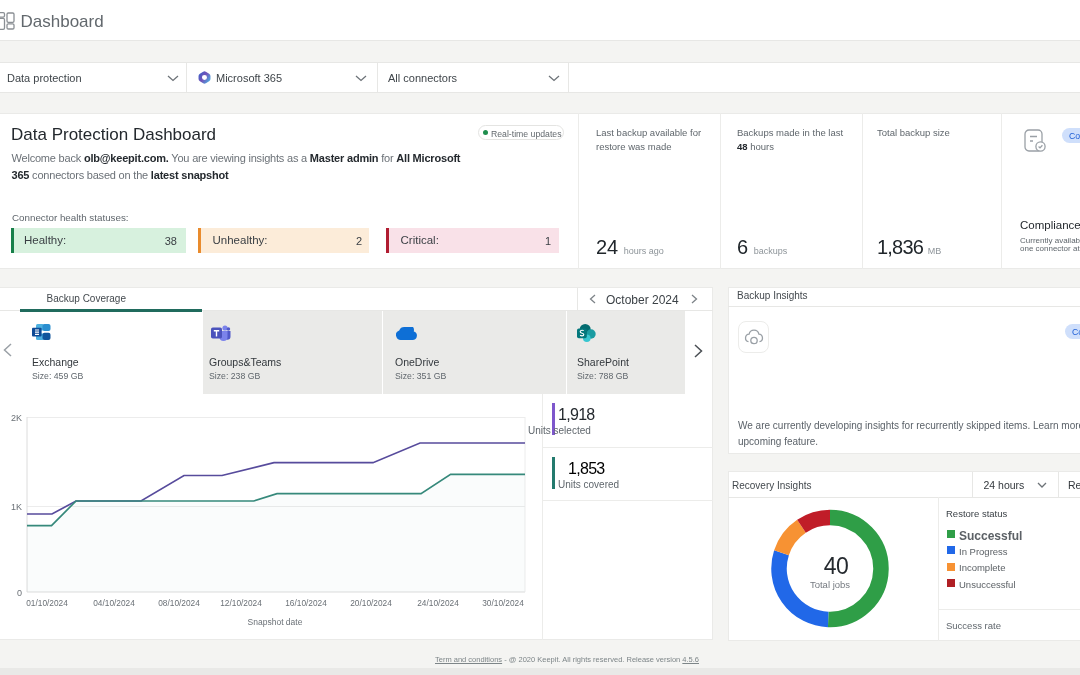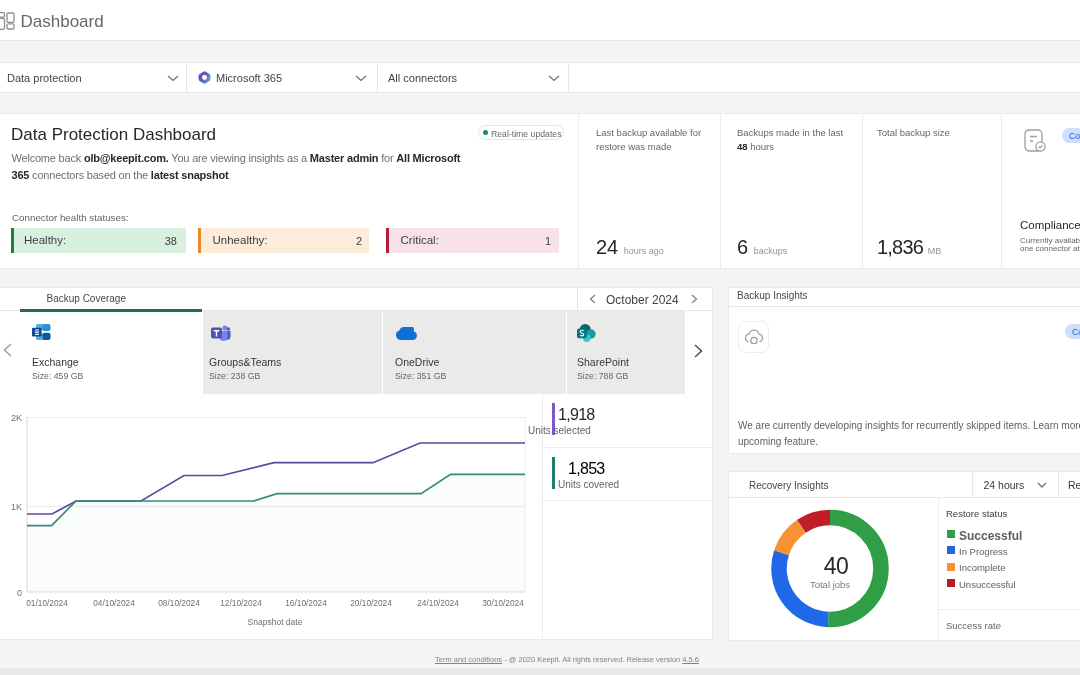--- a/index.html
+++ b/index.html
@@ -196,21 +196,21 @@
 <svg class="abs" style="left:744px;top:329px;" width="20" height="17" viewBox="0 0 20 17" fill="none" stroke="#9aa0a6" stroke-width="1.3">
   <path d="M15.5 12.7a3.8 3.8 0 00-.6-7.5 5 5 0 00-9.8 0 3.8 3.8 0 00-.6 7.5"></path>
   <circle cx="10" cy="11.5" r="3.2"></circle>
 </svg>
 <div class="abs" style="left:1065px;top:324px;width:60px;height:15px;background:#cfdffb;border-radius:8px;"></div>
 <div class="abs nw" style="left:1072px;top:326.5px;font-size:8.7px;color:#1d5ed6;">Coming soon</div>
 <div class="abs nw" style="left:738px;top:418px;font-size:10px;line-height:16.3px;color:#5b6269;">We are currently developing insights for recurrently skipped items. Learn more about<br>upcoming feature.</div>
 
 <div class="abs" style="left:728px;top:471px;width:352px;height:170px;background:#fff;border:1px solid #eaeae8;border-right:none;"></div>
 <div class="abs" style="left:728px;top:497px;width:352px;height:1px;background:#e7e7e5;"></div>
-<div class="abs nw" style="left:749px;top:480px;font-size:10px;color:#43494e;">Recovery Insights</div>
+<div class="abs nw" style="left:732px;top:480px;font-size:10px;color:#43494e;">Recovery Insights</div>
 <div class="abs" style="left:972px;top:472px;width:1px;height:25px;background:#e7e7e5;"></div>
 <div class="abs nw" style="left:983.5px;top:478.5px;font-size:10.5px;color:#33383d;">24 hours</div>
 <svg class="abs" style="left:1037px;top:482px;" width="10" height="6" viewBox="0 0 10 6" fill="none" stroke="#6d7378" stroke-width="1.3">
     <path d="M1 1l4 4 4-4"></path>
   </svg>
 <div class="abs" style="left:1058px;top:472px;width:1px;height:25px;background:#e7e7e5;"></div>
 <div class="abs nw" style="left:1068px;top:478.5px;font-size:10.5px;color:#33383d;">Restore</div>
 <div class="abs" style="left:938px;top:497px;width:1px;height:144px;background:#ececea;"></div>
 
 <svg class="abs" style="left:771px;top:509px;" width="118" height="119" viewBox="0 0 118 119" id="donutsvg">

